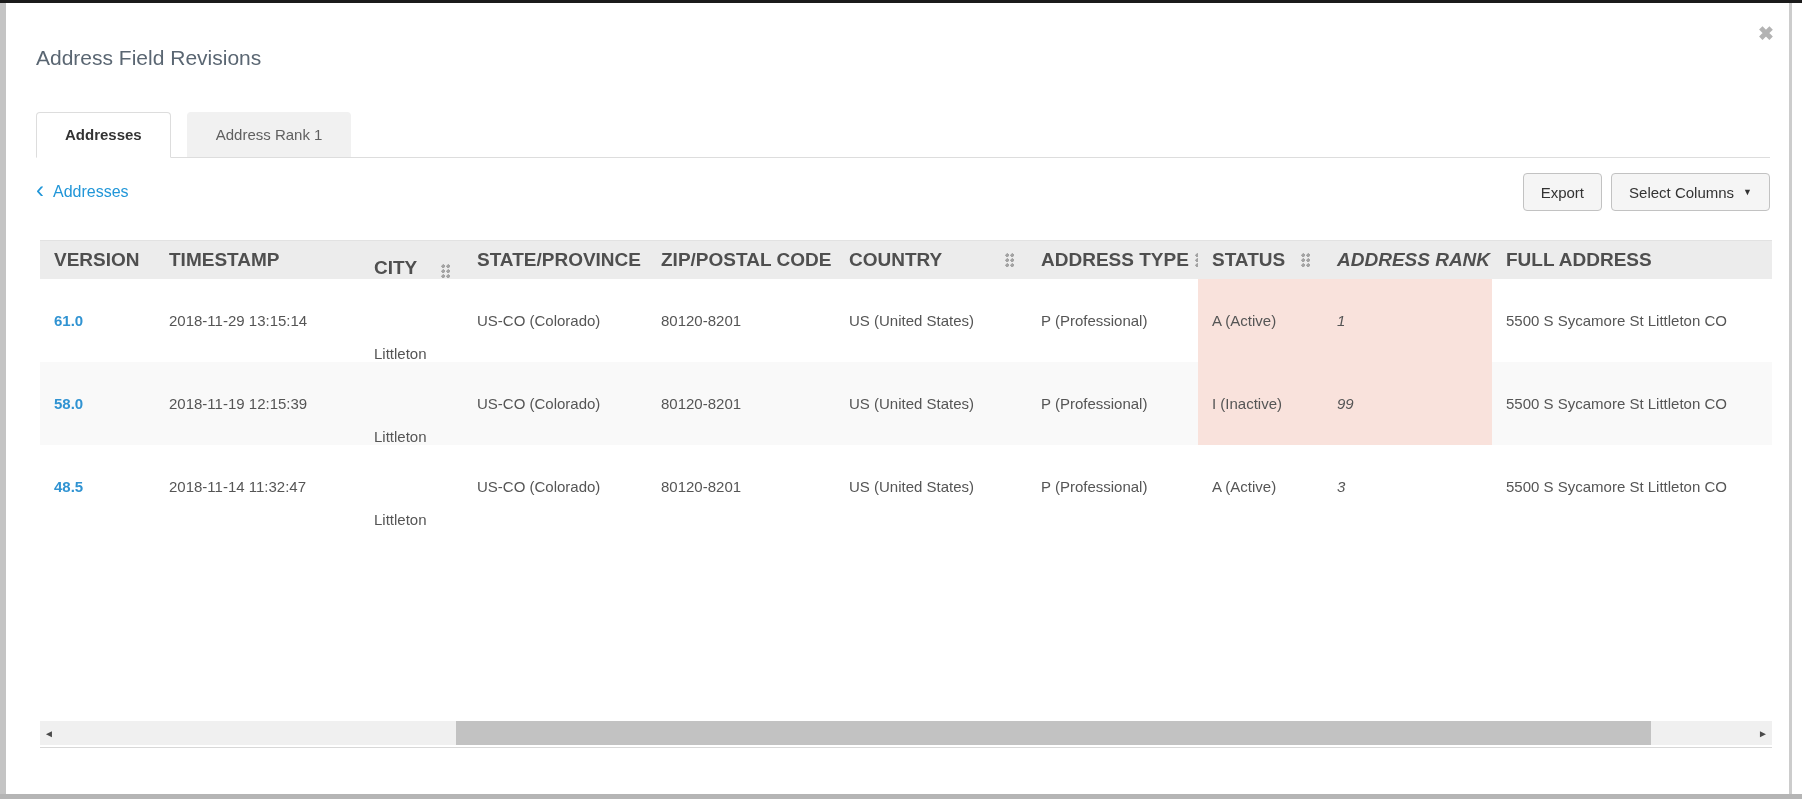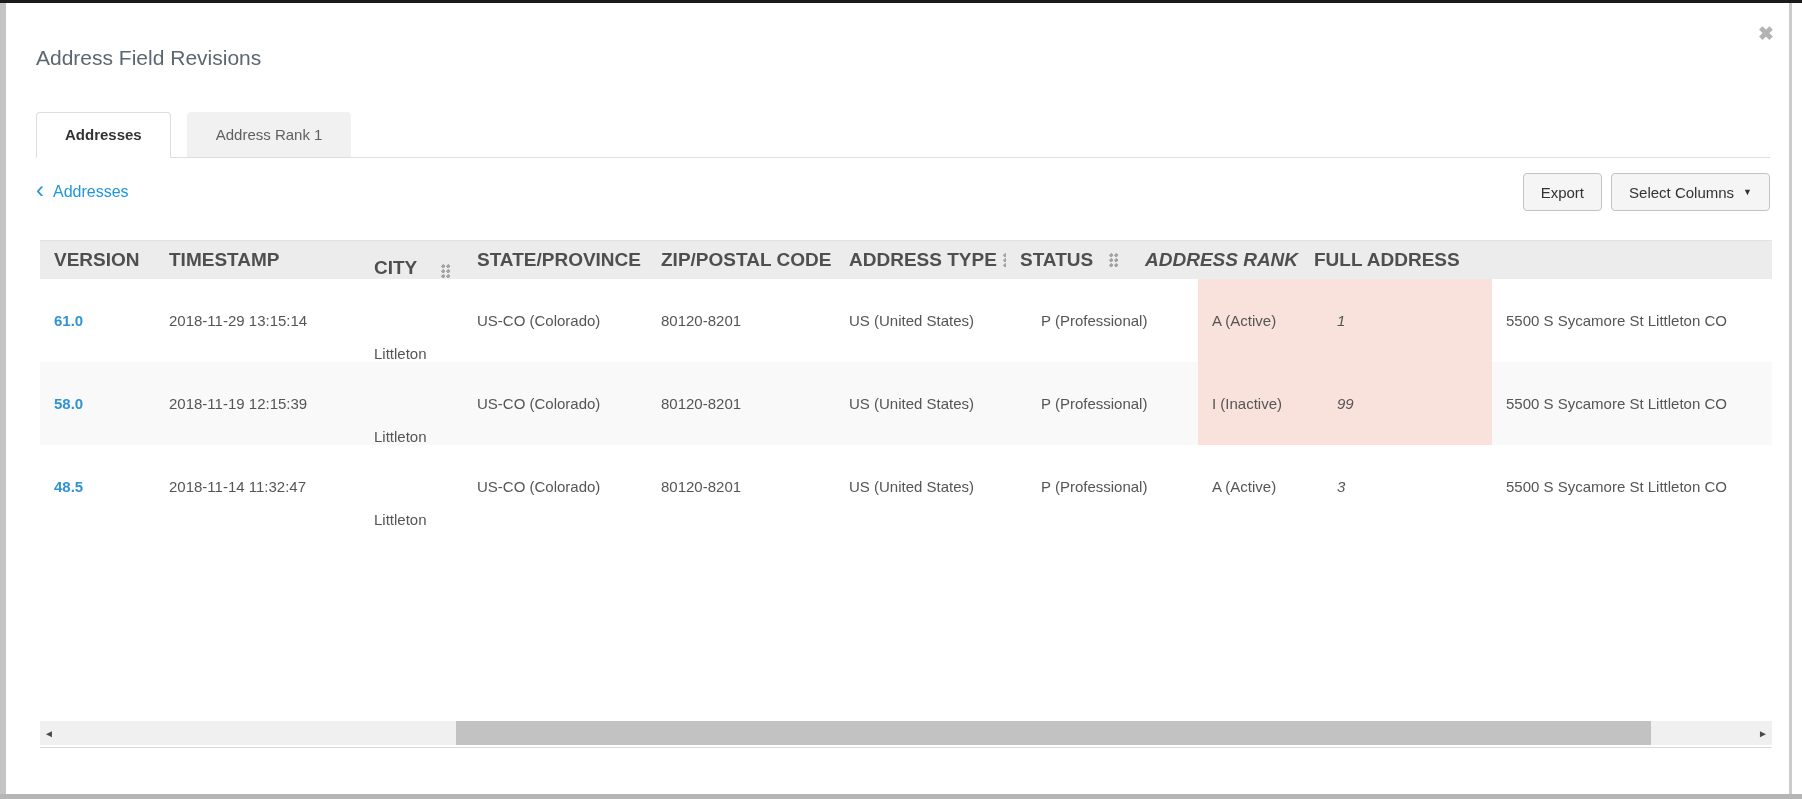--- a/index.html
+++ b/index.html
@@ -104,20 +104,24 @@
           <span class="grip"></span>
         </div>
         <div class="th c3">
           <span>STATE/PROVINCE</span>
           <span class="grip"></span>
         </div>
         <div class="th c4">
           <span>ZIP/POSTAL CODE</span>
           <span class="grip"></span>
         </div>
+        <div class="th c5">
+          <span>COUNTRY</span>
+          <span class="grip"></span>
+        </div>
         <div class="th c6">
           <span>ADDRESS TYPE</span>
           <span class="grip"></span>
         </div>
         <div class="th c7">
           <span>STATUS</span>
           <span class="grip"></span>
         </div>
         <div class="th c8">
           <span>ADDRESS RANK</span>

